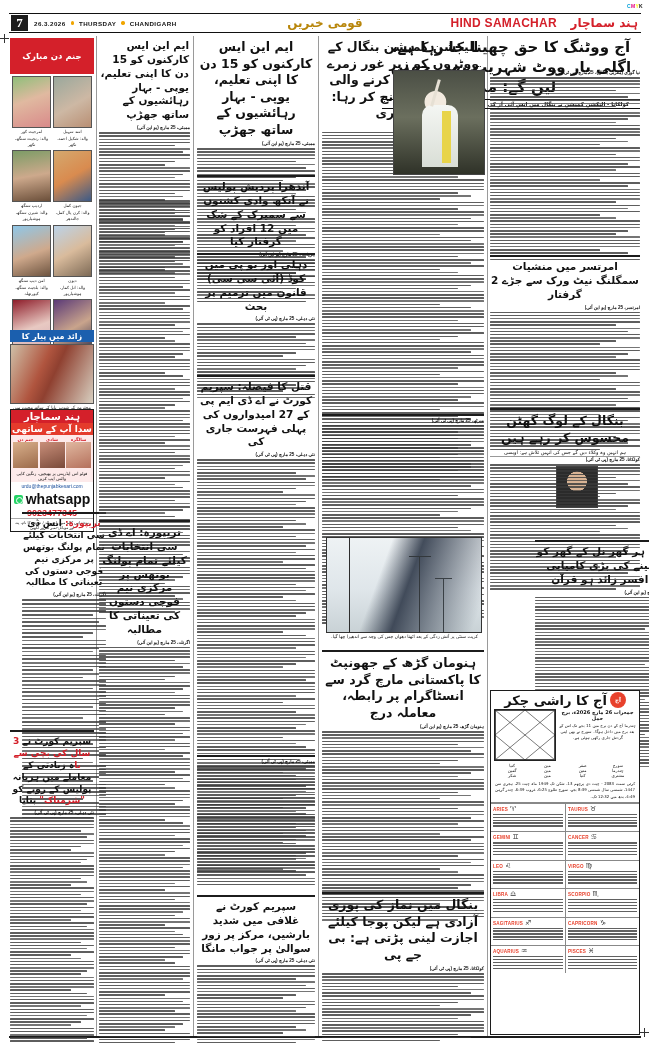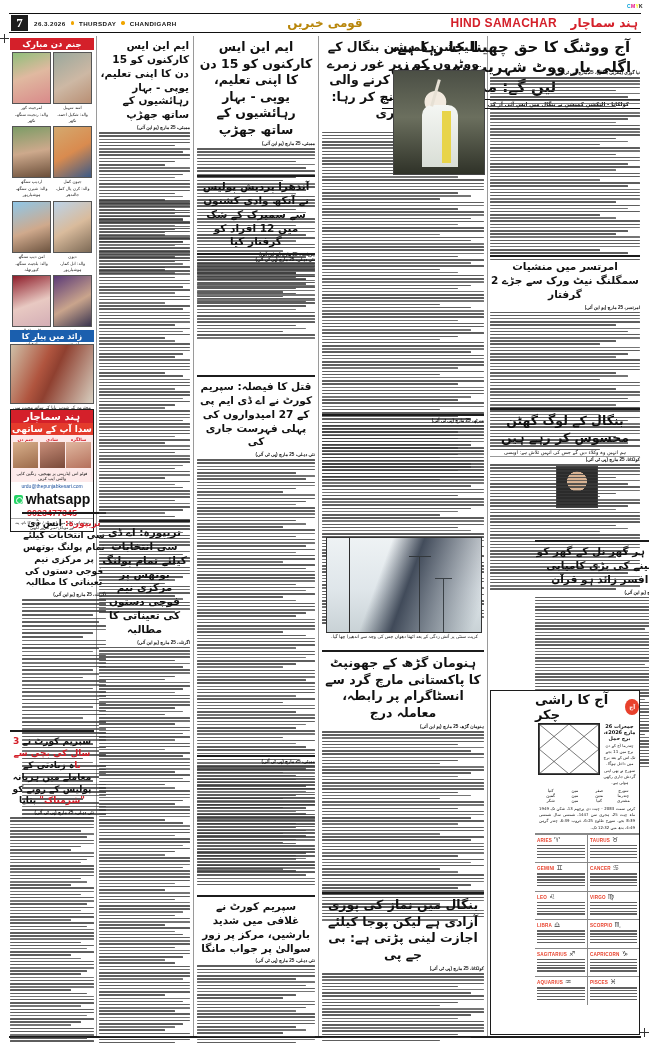--- a/index.html
+++ b/index.html
@@ -74,21 +74,21 @@
   .hl-md { font-size:10.5px; }
   .hl-sm { font-size:9px; }
 
   
   .photo { position:relative; overflow:hidden; background:#c9c9c9; }
   .cap-out { font-size:4.5px; text-align:center; color:#111; margin-top:1px; direction:rtl;}
 
   
   .bday-head {
     background:#d4202a; color:#fff; text-align:center; font-weight:bold;
-    font-size:8.5px; padding:1px 0; letter-spacing:.4px;
+    font-size:8.5px; padding:13px 0; letter-spacing:.4px;
   }
   .bday-grid { display:grid; grid-template-columns:1fr 1fr; gap:2px; padding:2px; }
   .bday-cell { text-align:center; }
   .bday-photo { width:100%; height:52px; border:.8px solid #555; }
   .bday-name { font-size:4.2px; line-height:1.45; color:#111; margin-top:1px; direction:rtl;}
 
   
   .anniv-head { background:#1b5fae; color:#fff; text-align:center; font-weight:bold;
      font-size:8px; padding:1.5px 0; }
 
@@ -778,20 +778,21 @@
         <i></i>
       <i></i>
         <i></i>
         <i></i>
         <i></i>
     </div>
   </div>
 
   <div class="col" style="left:197px; top:253px; width:118px;">
     <div class="hr-bold" style="position:relative;width:100%;margin-bottom:2px;"></div>
+    <div class="hl hl-md">دہلی اور یو پی میں کوڈ (آئی سی سی) قانون میں ترمیم پر بحث</div>
     <div class="dateline-tag">نئی دہلی، 25 مارچ (پی ٹی آئی)</div>
     <div class="body-lines dense">
       <i></i>
         <i></i>
         <i></i>
         <i></i>
         <i></i>
         <i></i>
         <i></i>
         <i></i>
@@ -1578,21 +1579,21 @@
         <i></i>
         <i></i>
         <i></i>
       <i></i>
         <i></i>
         <i></i>
         <i></i>
     </div>
   </div>
 
-  <div class="col boxed" style="left:490px; top:690px; width:150px; height:345px; background:#fff;padding-left:44px;">
+  <div class="col boxed" style="left:490px; top:690px; width:150px; height:345px; background:#fff;">
     <div class="horo-head">
       <span class="horo-title">آج کا راشی چکر</span>
       <span class="horo-badge">آج</span>
     </div>
     <div style="display:flex;gap:3px;padding:0 3px;">
       <div class="kundli">
         <svg width="60" height="50" viewBox="0 0 60 50">
           <rect x="0.5" y="0.5" width="59" height="49" fill="none" stroke="#222" stroke-width="0.8"></rect>
           <line x1="0" y1="0" x2="60" y2="50" stroke="#222" stroke-width="0.6"></line>
           <line x1="60" y1="0" x2="0" y2="50" stroke="#222" stroke-width="0.6"></line>

